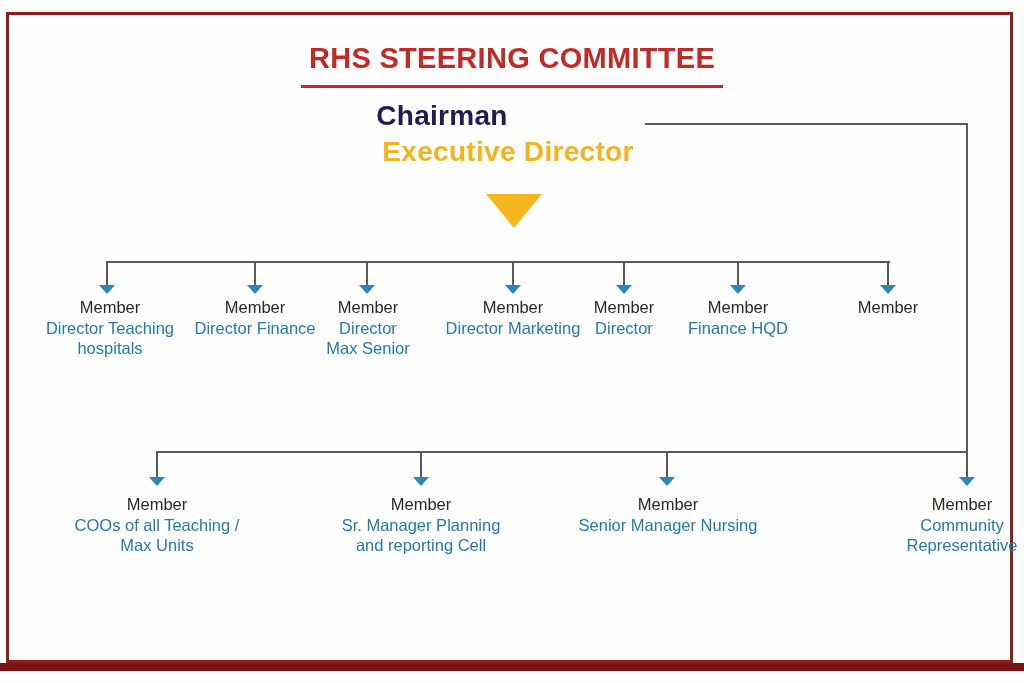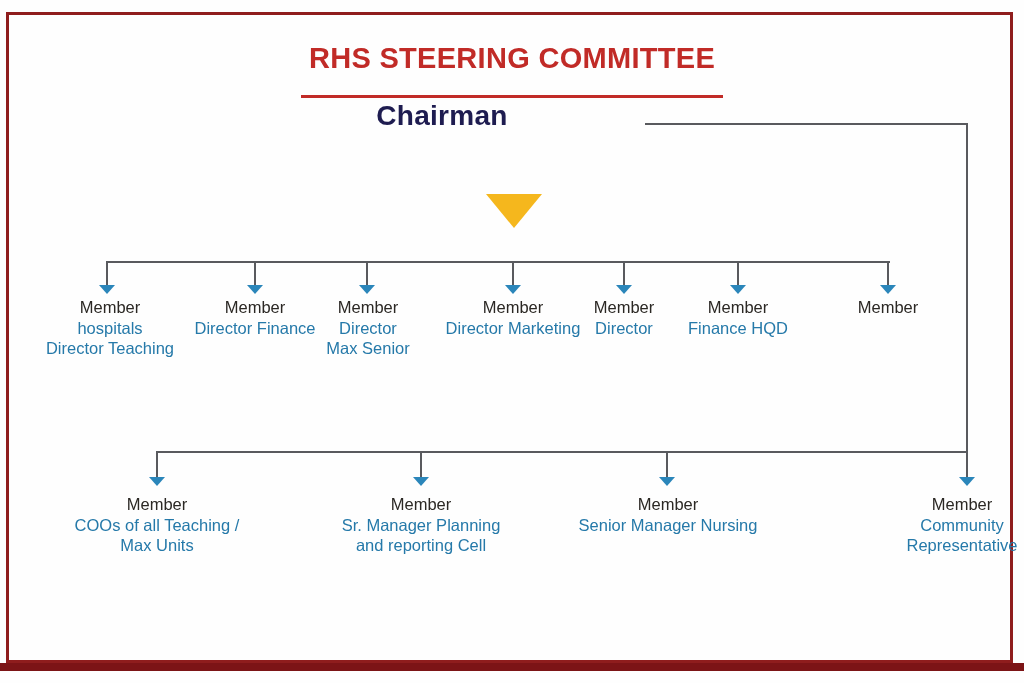--- a/index.html
+++ b/index.html
@@ -13,21 +13,21 @@
     border:3px solid #8f1d1d;box-sizing:border-box;background:transparent;
   }
   .bottom-bar{
     position:absolute;left:0;top:663px;width:1024px;height:8px;background:#7c1416;
   }
   .title{
     position:absolute;left:0;top:42px;width:1024px;text-align:center;
   }
   .title span{
     display:inline-block;font-size:29px;font-weight:700;color:#c12b27;
-    letter-spacing:0.3px;border-bottom:3px solid #c12b27;padding:0 8px 20px 8px;
+    letter-spacing:0.3px;border-bottom:3px solid #c12b27;padding:0 8px 10px 8px;
   }
   .chairman{
     position:absolute;left:0;top:100px;width:884px;text-align:center;
     font-size:28px;font-weight:700;color:#1e1c50;letter-spacing:0.3px;
   }
   .exec-director{
     position:absolute;left:0;top:136px;width:1016px;text-align:center;
     font-size:28px;font-weight:700;color:#f2b41e;letter-spacing:0.3px;
   }
   .gold-triangle{
@@ -56,20 +56,21 @@
 <div id="stage">
 
   <div class="frame"></div>
   <div class="bottom-bar"></div>
 
   <div class="title">
     <span>RHS STEERING COMMITTEE</span>
   </div>
 
   <div class="chairman">Chairman</div>
+  <div class="exec-director">Executive Director</div>
   <div class="gold-triangle"></div>
 
   <div class="hline" style="left:645px;top:123px;width:323px;"></div>
   <div class="vline" style="left:966px;top:123px;height:354px;"></div>
 
   <div class="hline" style="left:106px;top:261px;width:784px;"></div>
   <div class="vline" style="left:106px;top:261px;height:24px;"></div>
   <div class="vline" style="left:254px;top:261px;height:24px;"></div>
   <div class="vline" style="left:366px;top:261px;height:24px;"></div>
   <div class="vline" style="left:512px;top:261px;height:24px;"></div>
@@ -79,22 +80,22 @@
   <div class="arrow" style="left:99px;top:285px;"></div>
   <div class="arrow" style="left:247px;top:285px;"></div>
   <div class="arrow" style="left:359px;top:285px;"></div>
   <div class="arrow" style="left:505px;top:285px;"></div>
   <div class="arrow" style="left:616px;top:285px;"></div>
   <div class="arrow" style="left:730px;top:285px;"></div>
   <div class="arrow" style="left:880px;top:285px;"></div>
 
   <div class="member" style="left:110px;top:297px;">
     <div class="mlabel">Member</div>
+    <div class="msub">Director Teaching</div>
     <div class="msub">hospitals</div>
-    <div class="msub">Director Teaching</div>
   </div>
   <div class="member" style="left:255px;top:297px;">
     <div class="mlabel">Member</div>
     <div class="msub">Director Finance</div>
   </div>
   <div class="member" style="left:368px;top:297px;">
     <div class="mlabel">Member</div>
     <div class="msub">Director</div>
     <div class="msub">Max Senior</div>
   </div>

